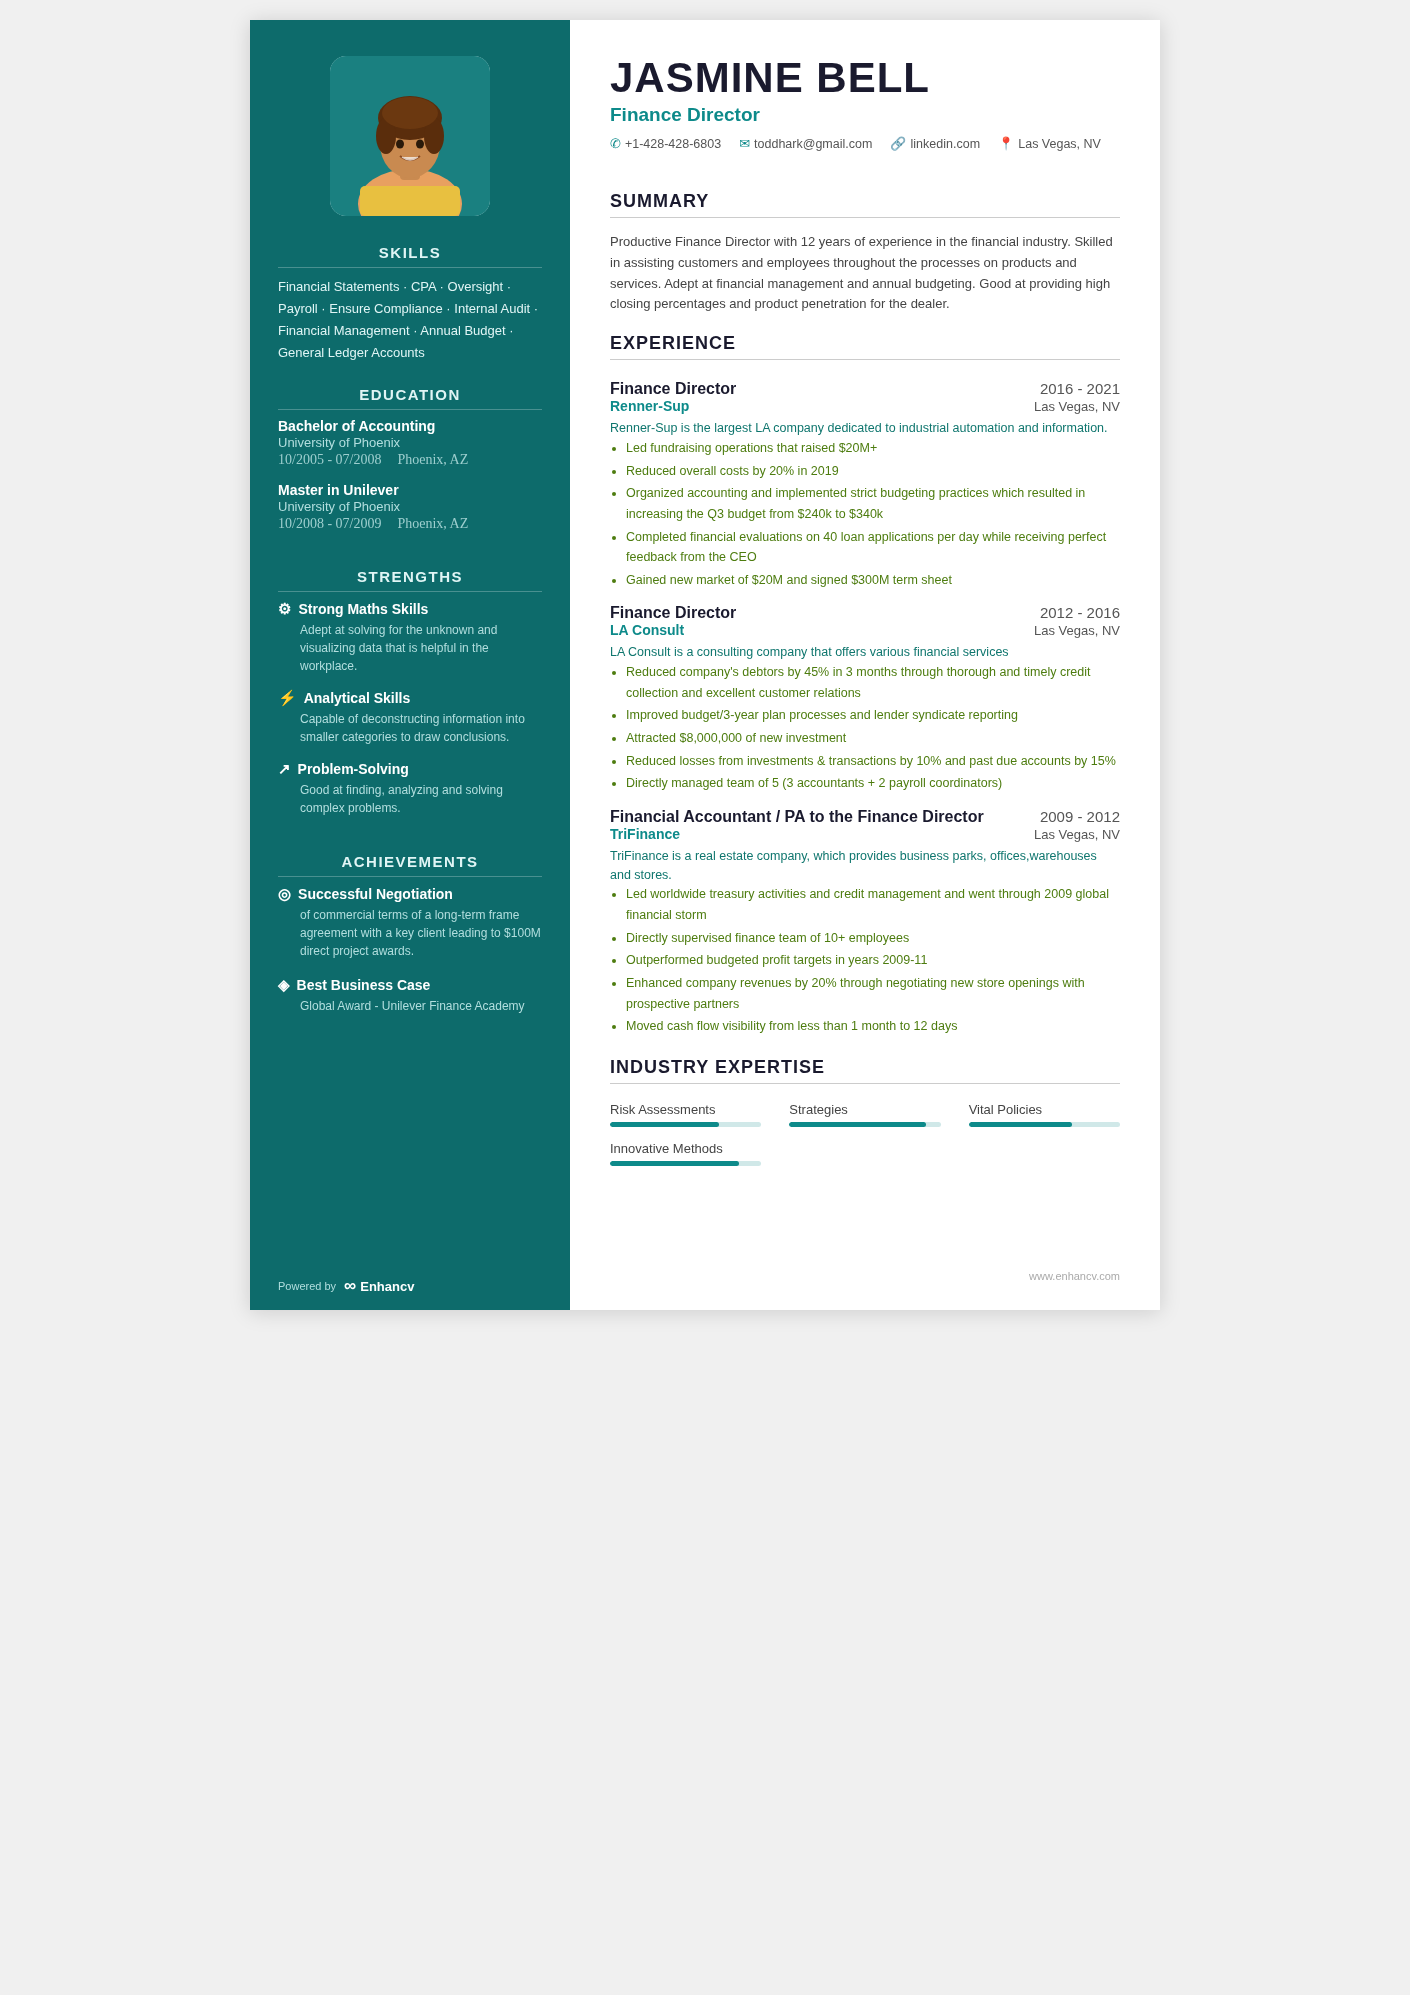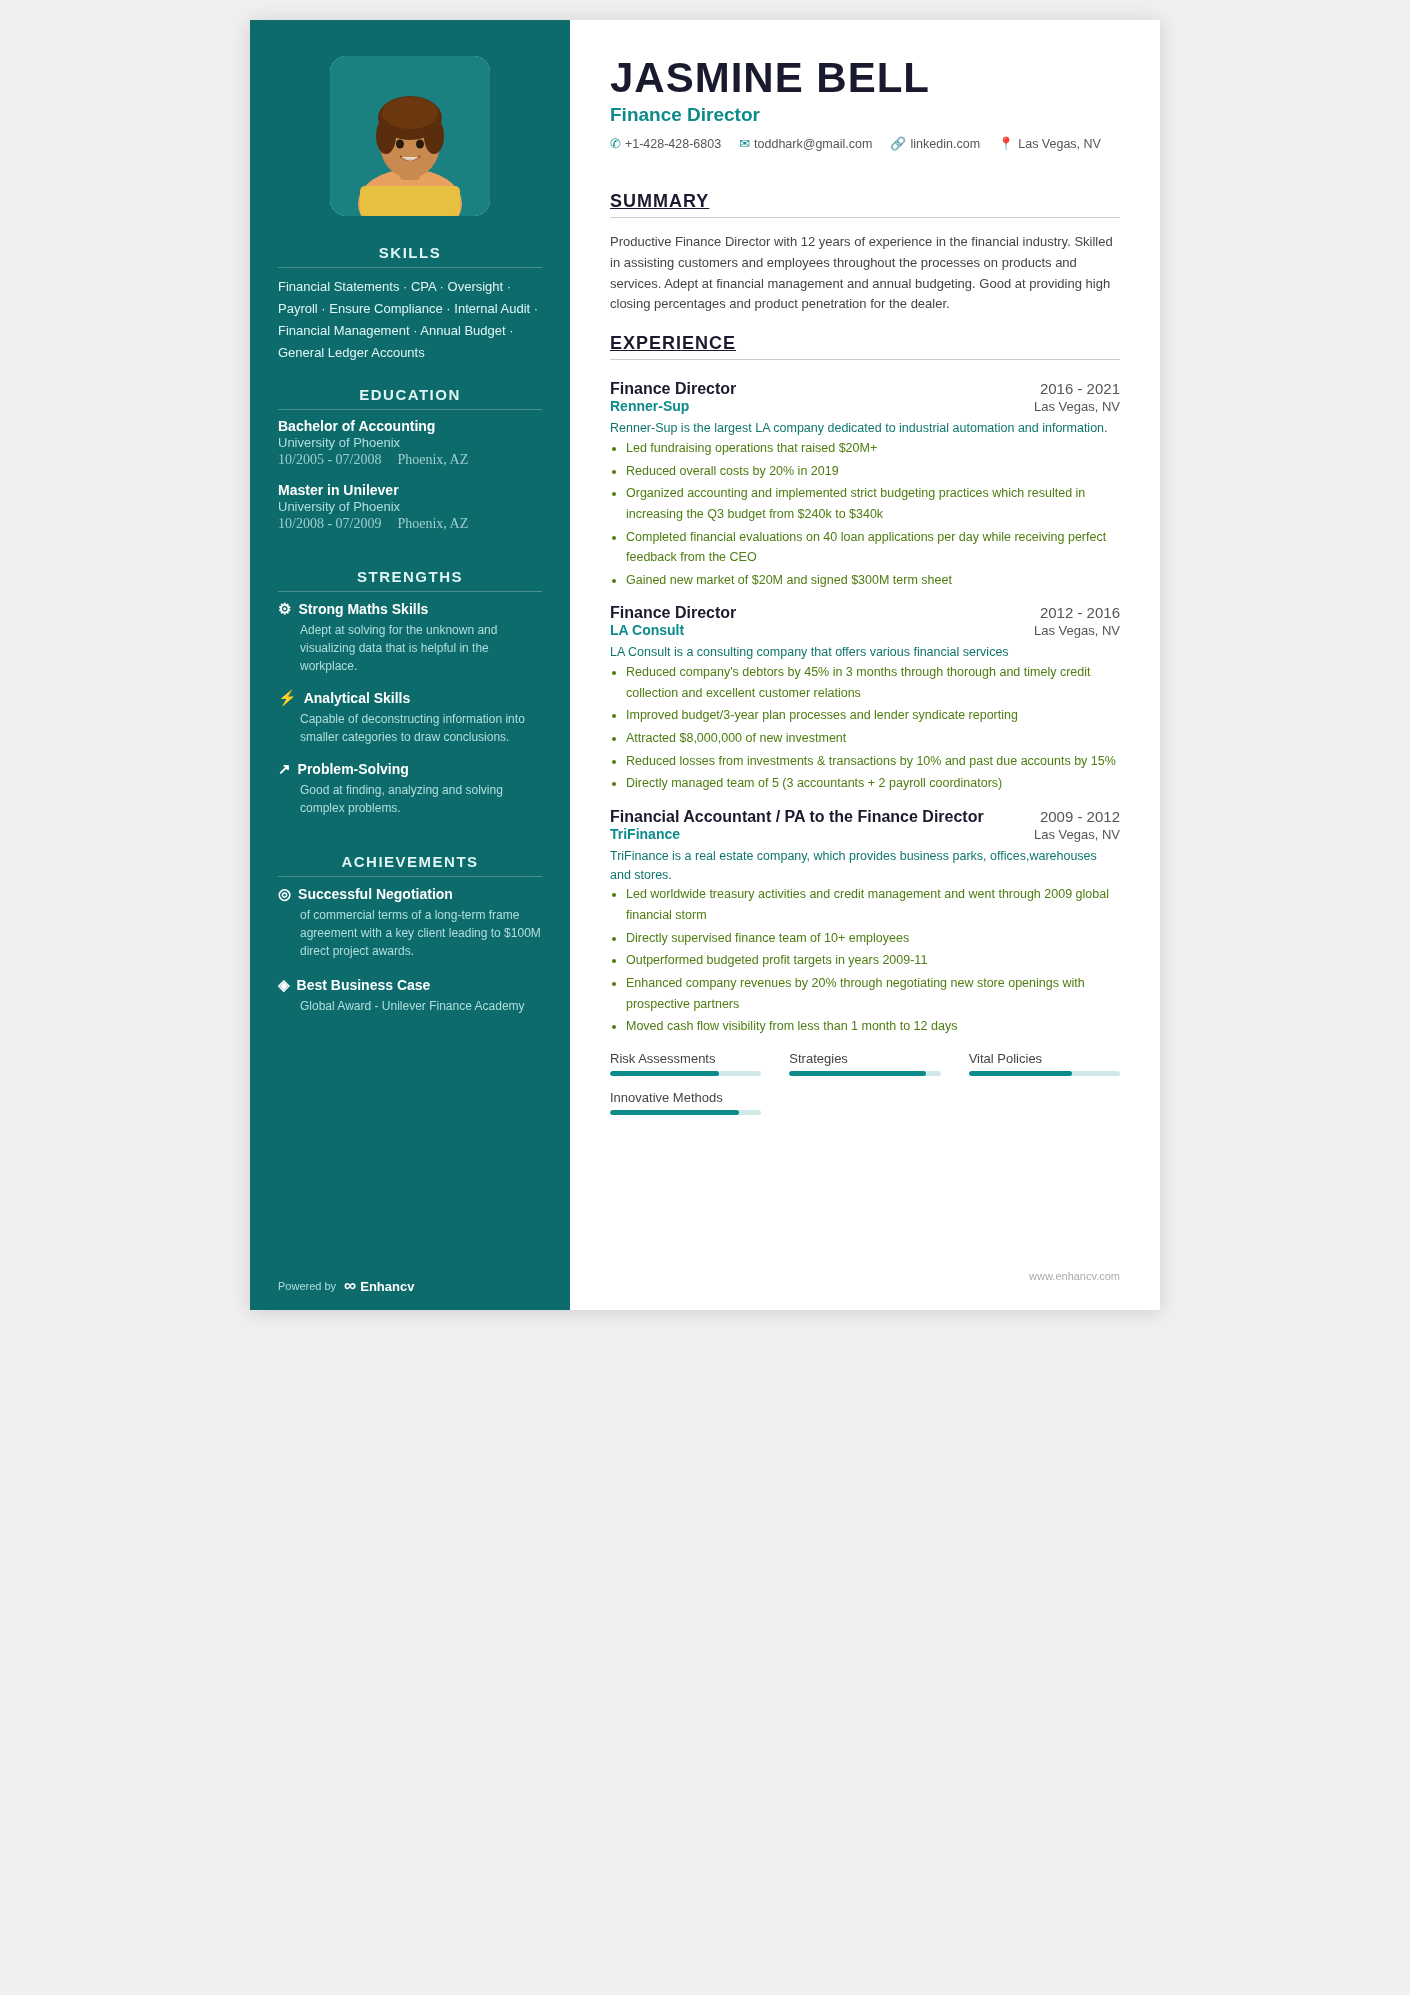--- a/index.html
+++ b/index.html
@@ -198,21 +198,20 @@
     .section-title {
       font-size: 18px;
       font-weight: 800;
       color: #1a1a2e;
       letter-spacing: 1px;
       text-transform: uppercase;
       margin-bottom: 6px;
       padding-bottom: 5px;
       border-bottom: 1.5px solid #ccc;
       margin-top: 18px;
-      text-decoration: underline;
     }
     .summary-text {
       font-size: 13px;
       color: #444;
       line-height: 1.6;
       margin-top: 8px;
     }
     .exp-header {
       display: flex;
       justify-content: space-between;
@@ -484,20 +483,21 @@
     <ul class="exp-bullets">
             <li>Led worldwide treasury activities and credit management and went through 2009 global financial storm</li>
             <li>Directly supervised finance team of 10+ employees</li>
             <li>Outperformed budgeted profit targets in years 2009-11</li>
             <li>Enhanced company revenues by 20% through negotiating new store openings with prospective partners</li>
             <li>Moved cash flow visibility from less than 1 month to 12 days</li>
           </ul>
   </div>
       </div>
 
+    <div class="section-title">INDUSTRY EXPERTISE</div>
     <div class="industry-grid" id="industry-grid">
         <div class="industry-item">
     <div class="industry-label">Risk Assessments</div>
     <div class="industry-bar-bg">
       <div class="industry-bar-fill" style="width:72%"></div>
     </div>
   </div>
         <div class="industry-item">
     <div class="industry-label">Strategies</div>
     <div class="industry-bar-bg">

